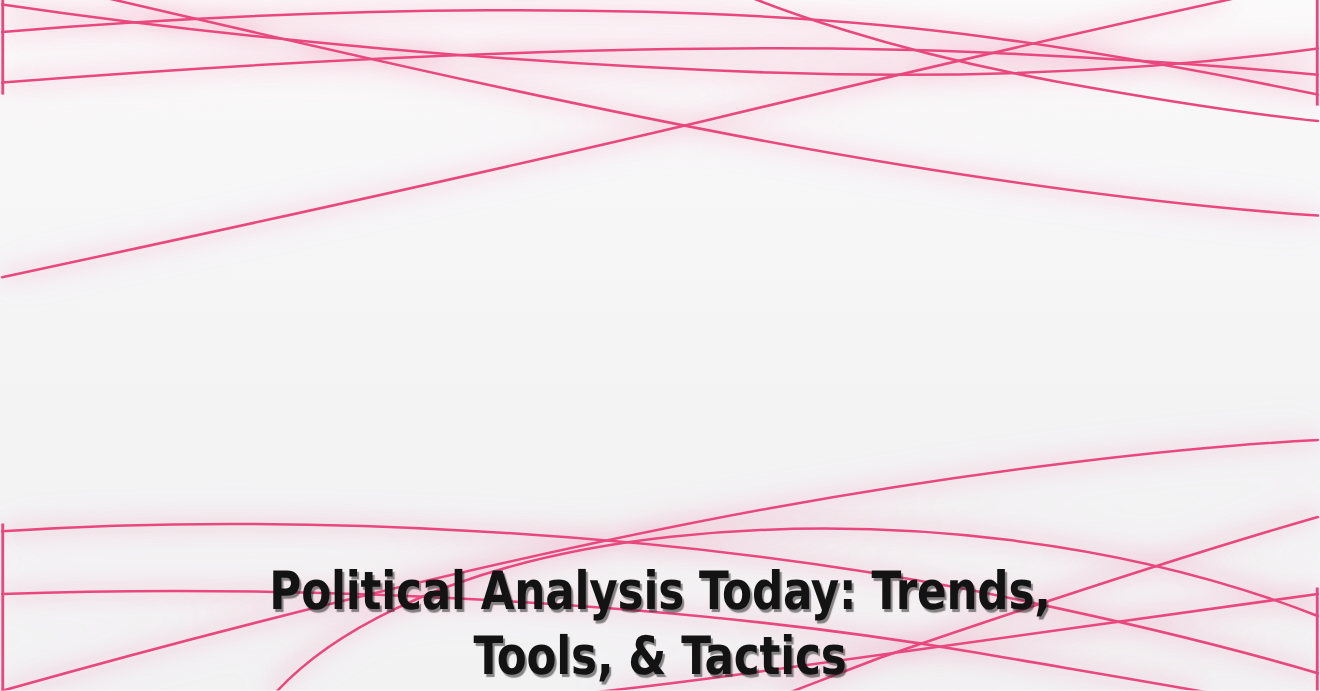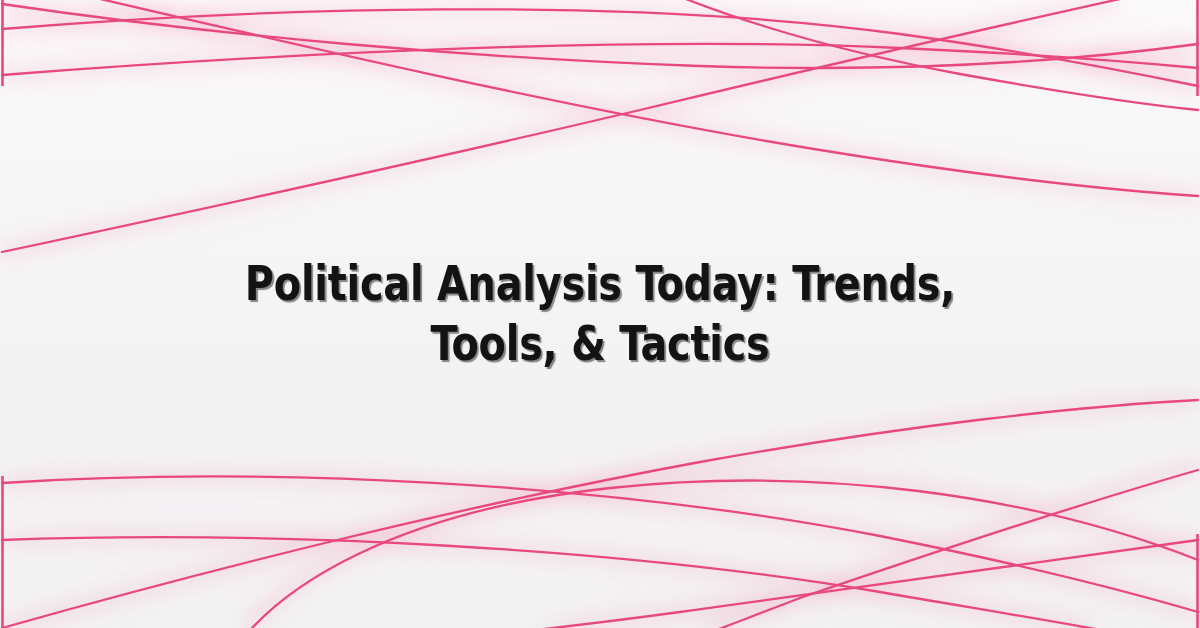--- a/index.html
+++ b/index.html
@@ -44,21 +44,21 @@
   }
 
   
   .title-wrap {
     position: absolute;
     left: 0;
     right: 0;
     top: 0;
     height: 628px;
     display: flex;
-    align-items: center;
+    align-items: flex-end;
     justify-content: center;
   }
 
   .banner-title {
     width: 860px;
     margin: 0;
     text-align: center;
     font-family: "Liberation Sans Narrow", "DejaVu Sans Condensed", "Liberation Sans", sans-serif;
     font-stretch: condensed;
     font-weight: 700;

